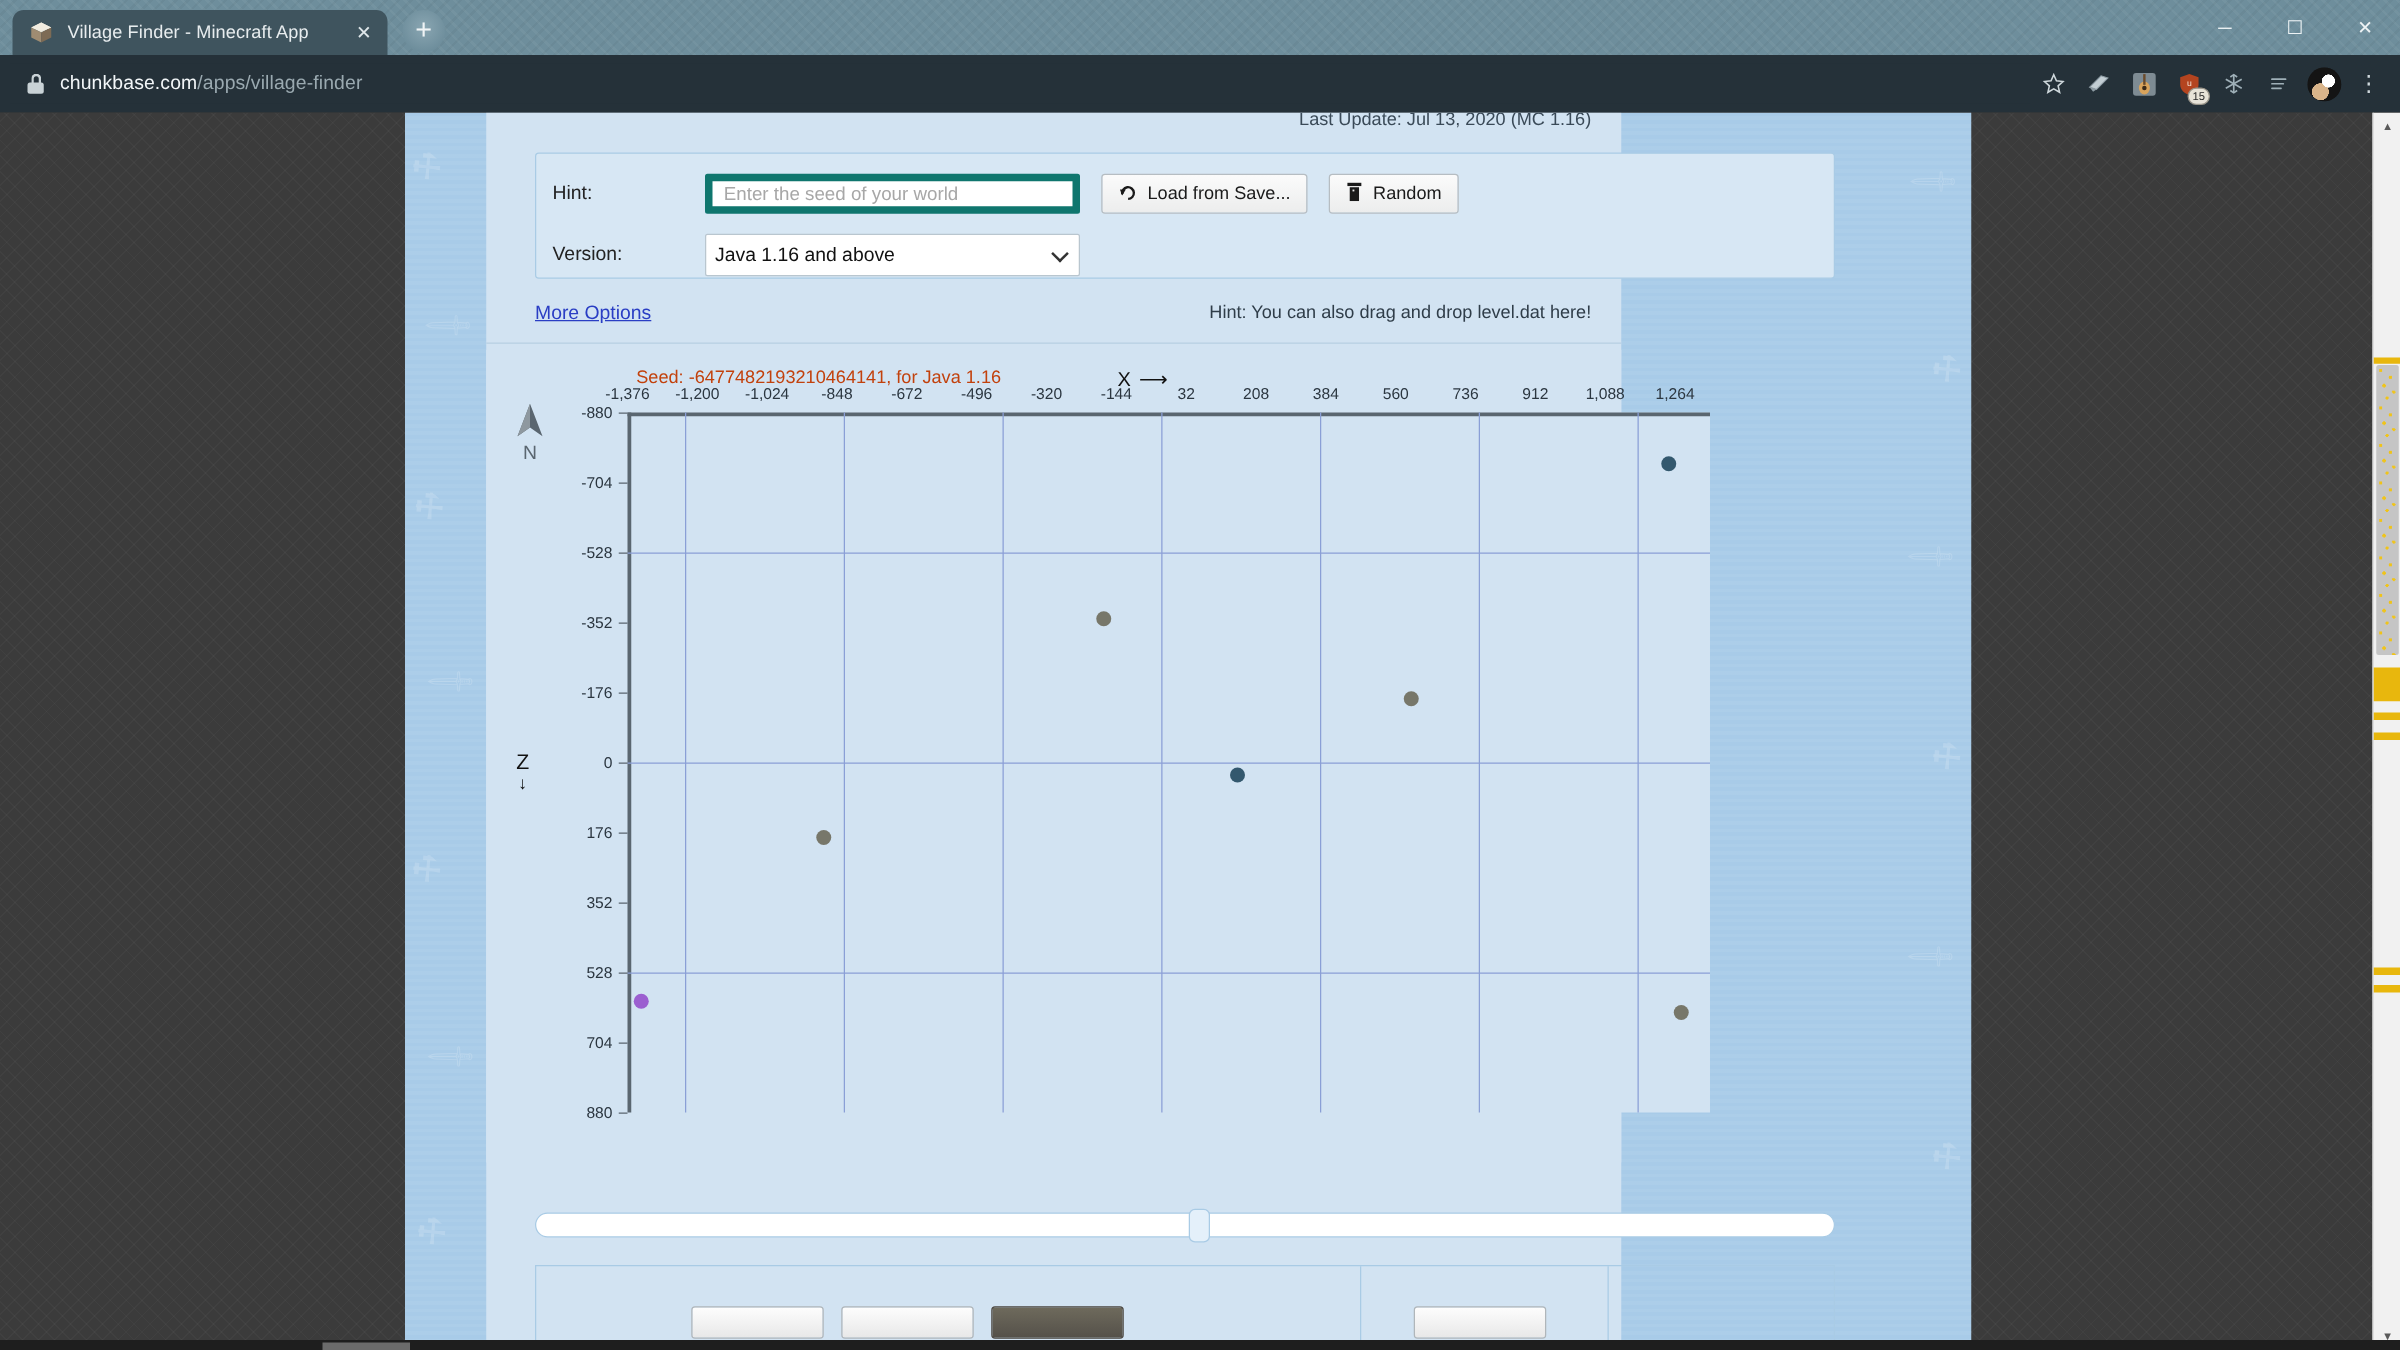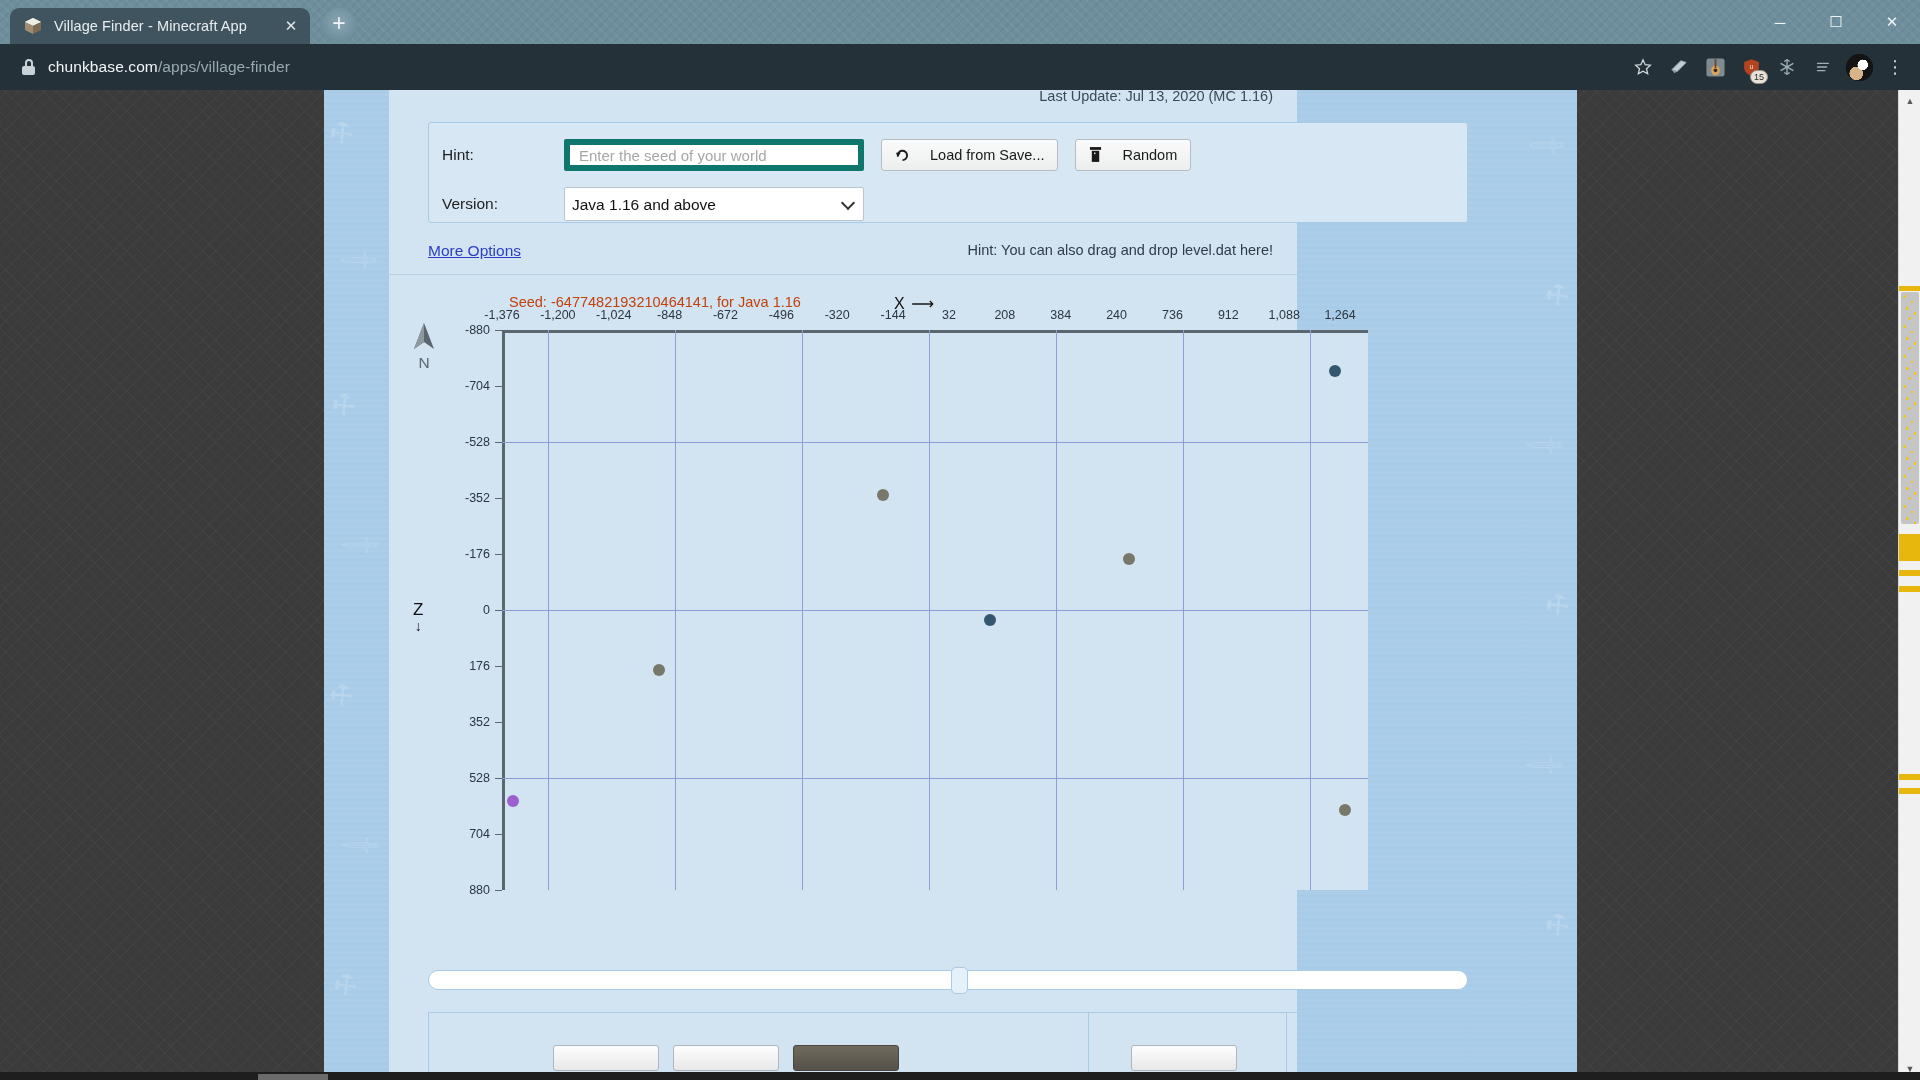--- a/index.html
+++ b/index.html
@@ -168,21 +168,21 @@
     appearance:none; -webkit-appearance:none;
     font-family:"Liberation Sans", sans-serif;
   }
   .select-wrap{position:relative;}
   .select-chevron{
     position:absolute; right:11px; top:11px; width:10px; height:10px;
     border-left:2px solid #333; border-bottom:2px solid #333;
     transform: rotate(-45deg); pointer-events:none;
   }
   .btn {
-    height:32px; display:flex; align-items:center; gap:20px;
+    height:32px; display:flex; align-items:center; gap:8px;
     padding: 0 13px; margin-left:17px;
     border:1px solid #b6bdc2; border-radius:3px;
     background:linear-gradient(#fbfbfb,#eceded);
     font-size:14.5px; color:#1a1a1a; cursor:pointer; white-space:nowrap;
   }
   .btn .ic { font-size:15px; line-height:1; }
 
   #more-options {
     position:absolute; left:39px; top:152px;
     font-size:15.5px; color:#2a3ec4; text-decoration:underline; cursor:pointer;
@@ -504,21 +504,21 @@
                 <span class="xtick-label" style="left: 55.871px;">-1,200</span>
                 <span class="xtick-label" style="left: 111.742px;">-1,024</span>
                 <span class="xtick-label" style="left: 167.613px;">-848</span>
                 <span class="xtick-label" style="left: 223.484px;">-672</span>
                 <span class="xtick-label" style="left: 279.355px;">-496</span>
                 <span class="xtick-label" style="left: 335.226px;">-320</span>
                 <span class="xtick-label" style="left: 391.097px;">-144</span>
                 <span class="xtick-label" style="left: 446.968px;">32</span>
                 <span class="xtick-label" style="left: 502.839px;">208</span>
                 <span class="xtick-label" style="left: 558.71px;">384</span>
-                <span class="xtick-label" style="left: 614.581px;">240</span>
+                <span class="xtick-label" style="left: 614.581px;">560</span>
                 <span class="xtick-label" style="left: 670.452px;">736</span>
                 <span class="xtick-label" style="left: 726.323px;">912</span>
                 <span class="xtick-label" style="left: 782.194px;">1,088</span>
                 <span class="xtick-label" style="left: 838.065px;">1,264</span>
               </div>
             <div id="plot-yticks">
                 <span class="ytick-label" style="top: 0px;">-880</span>
                 <span class="ytick-mark" style="top: 0px;"></span>
                 <span class="ytick-label" style="top: 56px;">-704</span>
                 <span class="ytick-mark" style="top: 56px;"></span>

